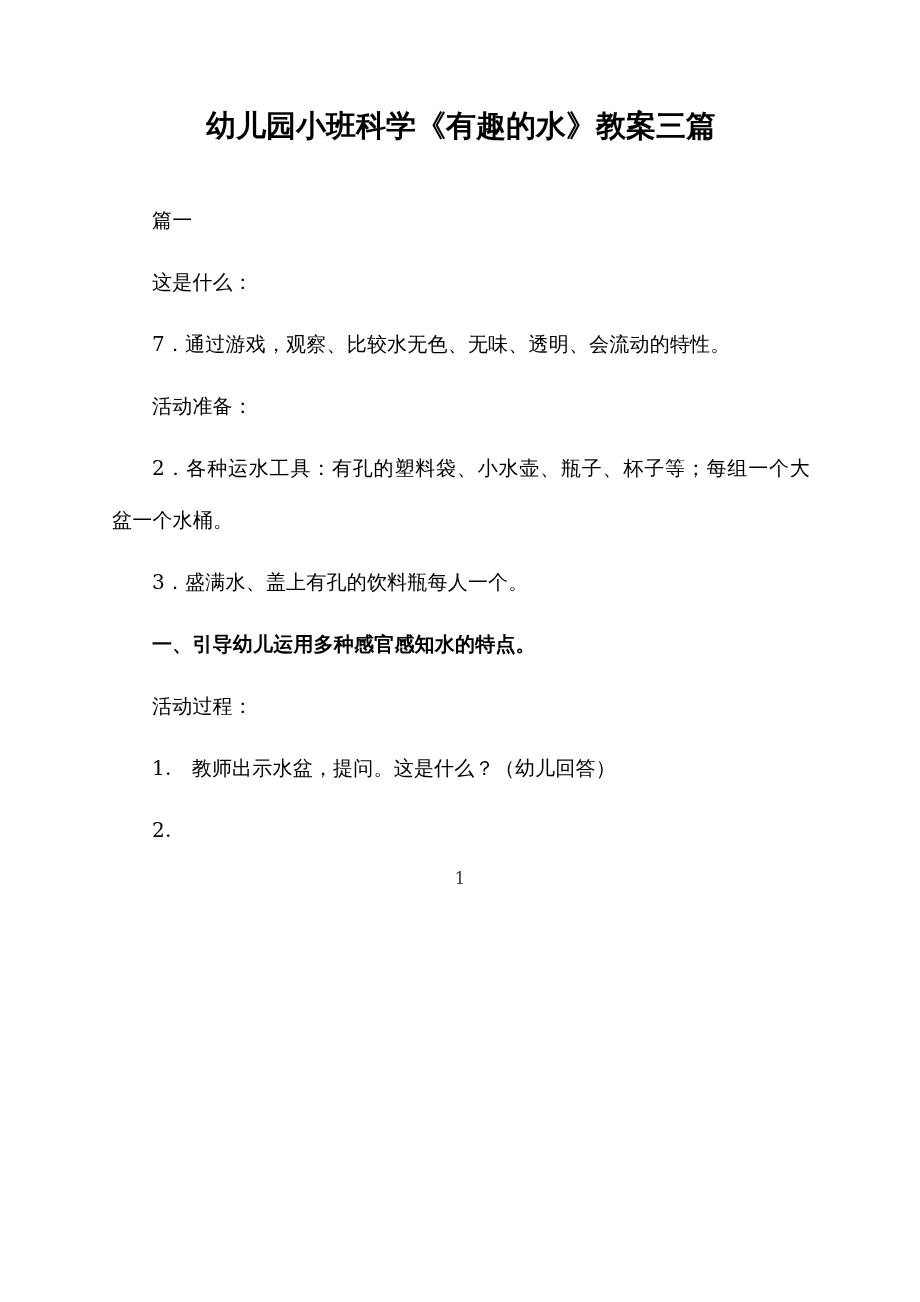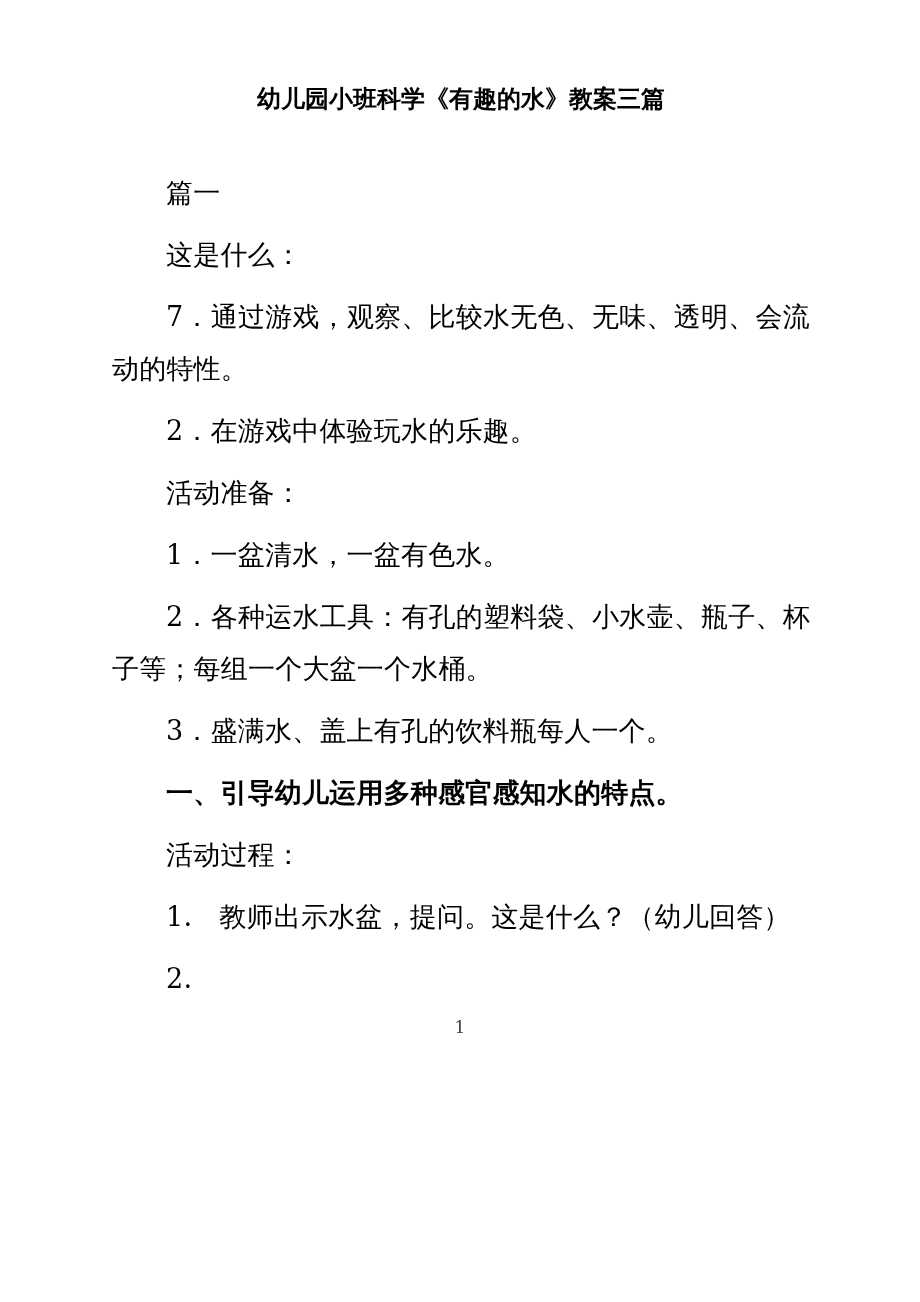--- a/index.html
+++ b/index.html
@@ -14,30 +14,30 @@
     font-family: "DejaVu Serif", "Liberation Serif", serif;
     overflow: hidden;
   }
   .page {
     width: 920px;
     height: 1302px;
     position: relative;
   }
   .doc-title {
     margin: 0 110px 0 112px;
-    padding-top: 75px;
+    padding-top: 102px;
     font-family: "DejaVu Sans", "Liberation Sans", sans-serif;
     font-weight: 700;
-    font-size: 24px;
+    font-size: 30px;
     line-height: 48px;
     text-align: center;
     white-space: nowrap;
   }
   .para {
-    font-size: 27px;
+    font-size: 20px;
     line-height: 52px;
     margin: 0 110px 10px 112px;
     text-align: justify;
     letter-spacing: 0.2px;
   }
   .indent {
     text-indent: 2em;
   }
   .first-para {
     margin-top: 44px;
@@ -66,25 +66,23 @@
 <div class="page">
 
   <h1 class="doc-title">幼儿园小班科学《有趣的水》教案三篇</h1>
 
   <p class="para indent first-para">篇一</p>
 
   <p class="para indent">这是什么：</p>
 
   <p class="para indent">7．通过游戏，观察、比较水无色、无味、透明、会流动的特性。</p>
 
-  <p class="para indent">2．在游戏中体验玩水的乐趣。</p>
 
   <p class="para indent">活动准备：</p>
 
-  <p class="para indent">1．一盆清水，一盆有色水。</p>
 
   <p class="para indent">2．各种运水工具：有孔的塑料袋、小水壶、瓶子、杯子等；每组一个大盆一个水桶。</p>
 
   <p class="para indent">3．盛满水、盖上有孔的饮料瓶每人一个。</p>
 
   <p class="para indent bold-heading">一、引导幼儿运用多种感官感知水的特点。</p>
 
   <p class="para indent">活动过程：</p>
 
   <p class="para indent">1.　教师出示水盆，提问。这是什么？（幼儿回答）</p>

